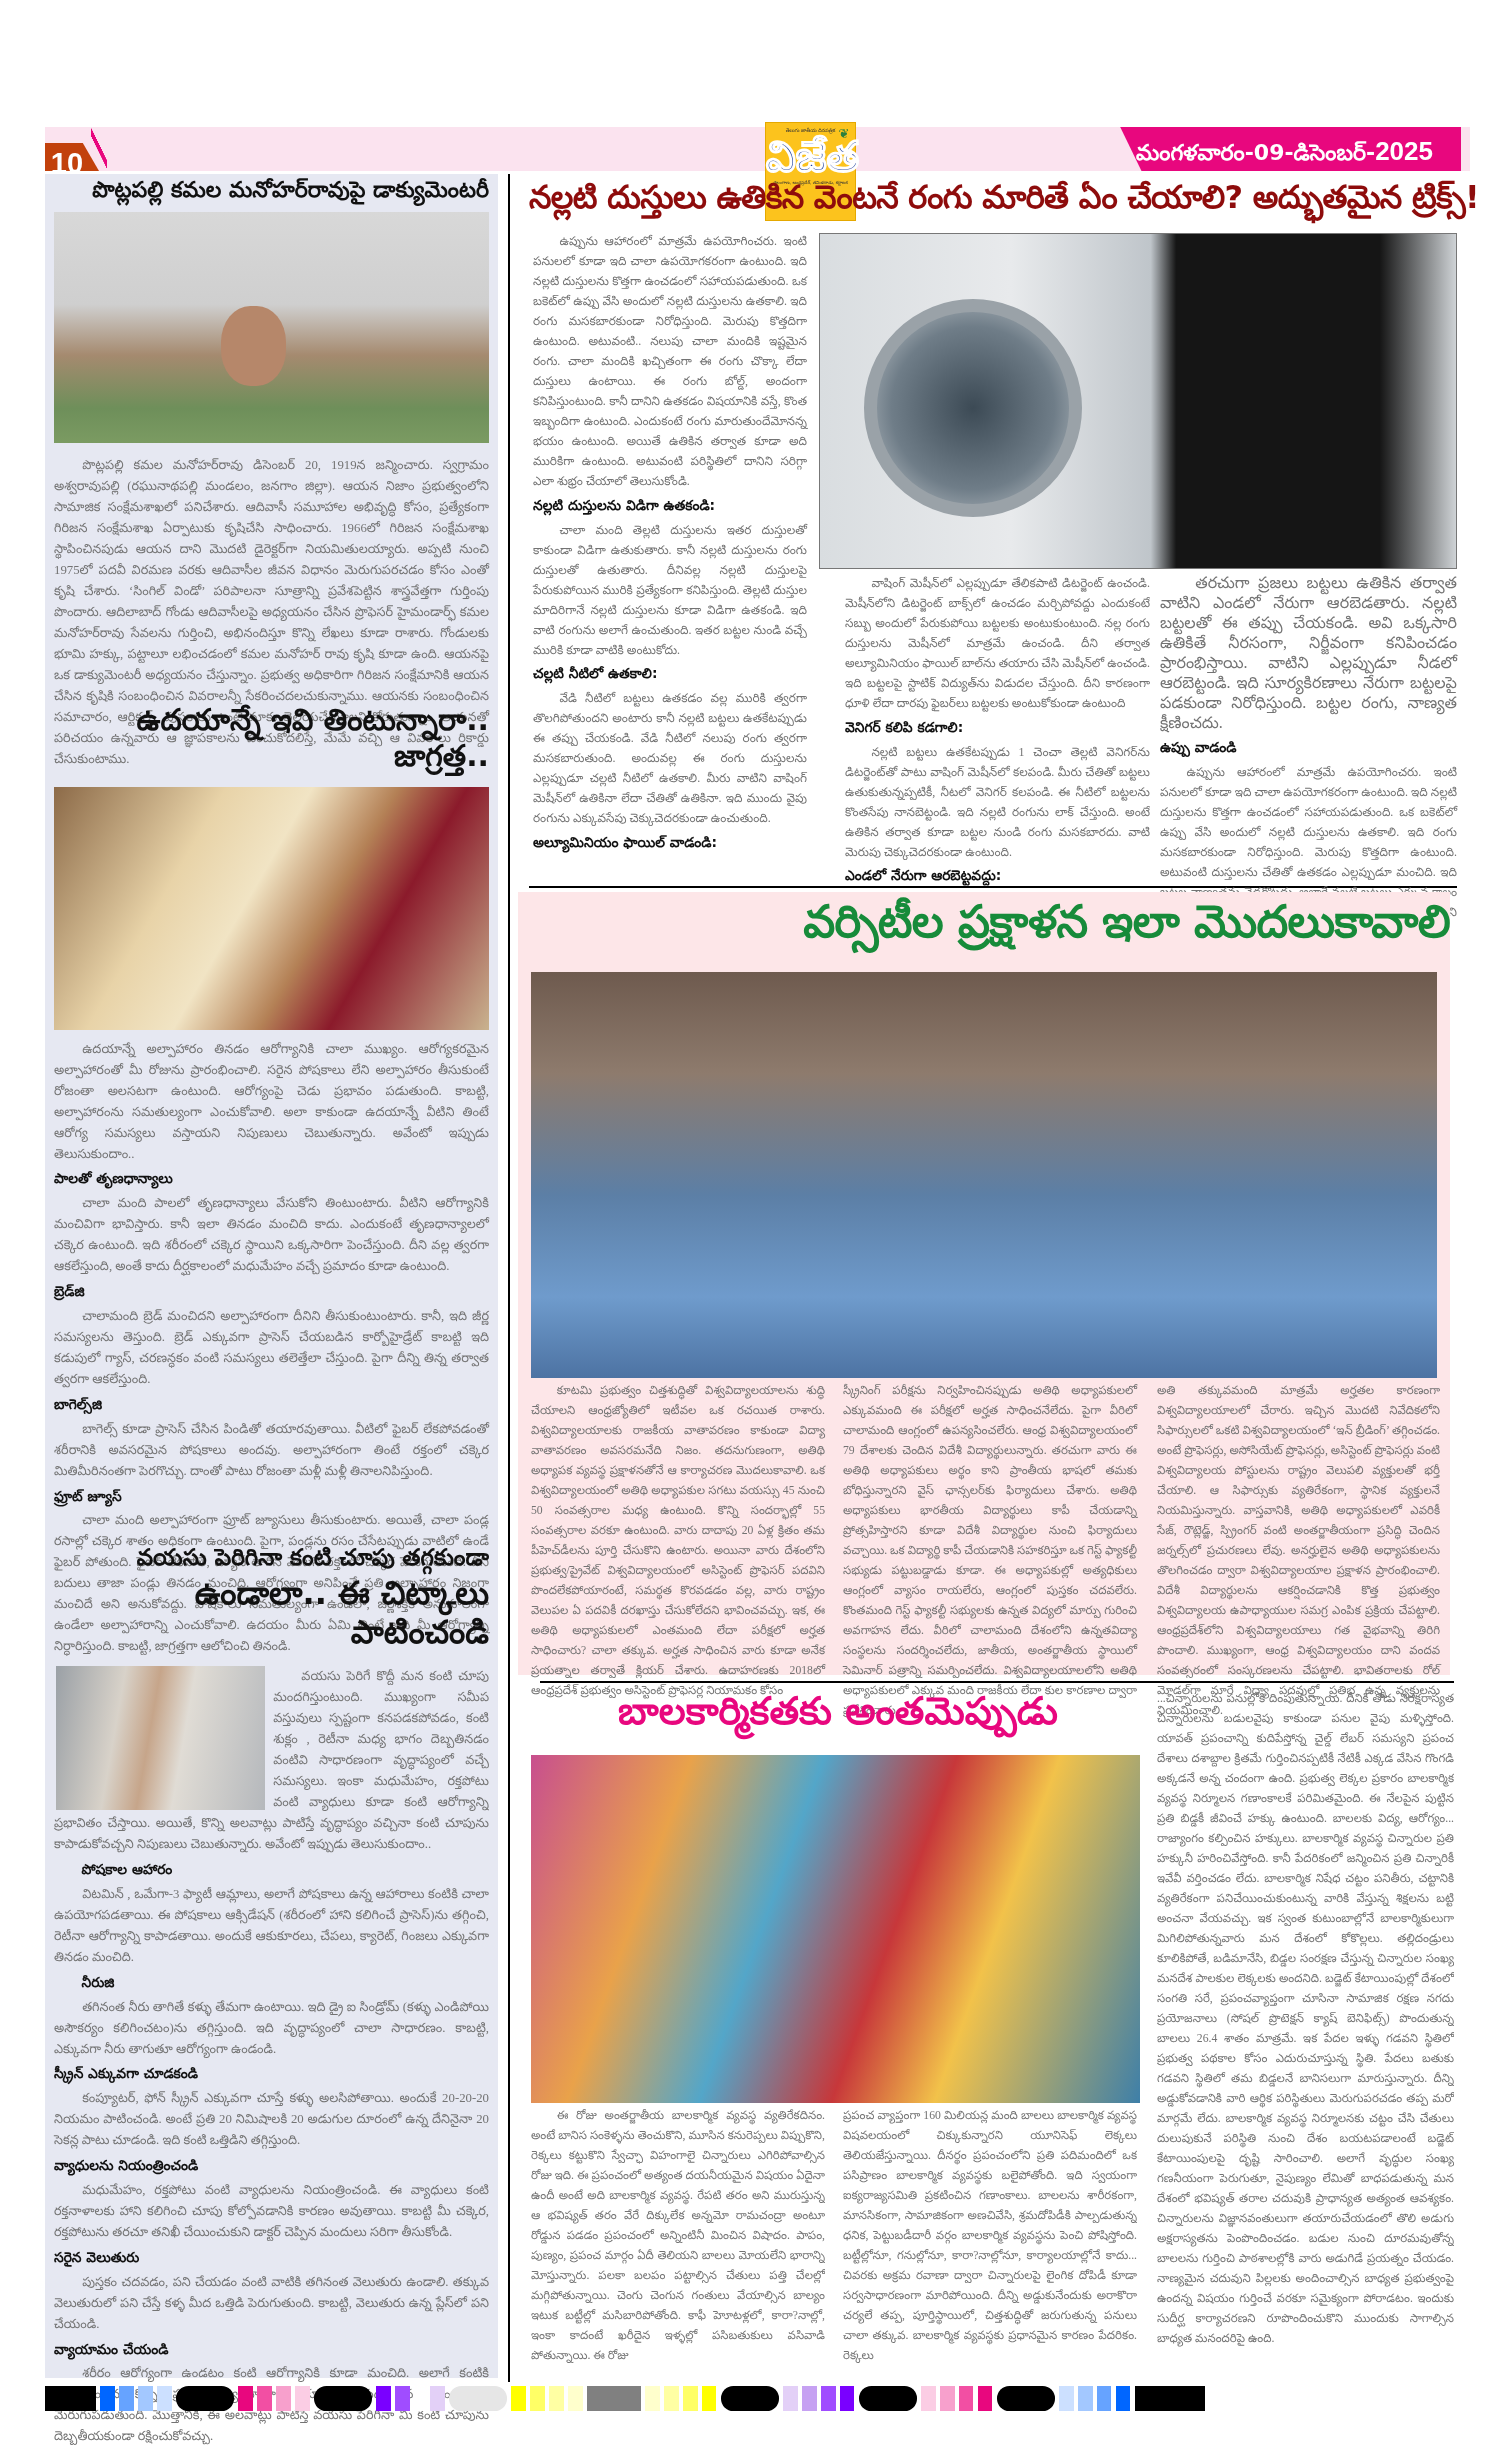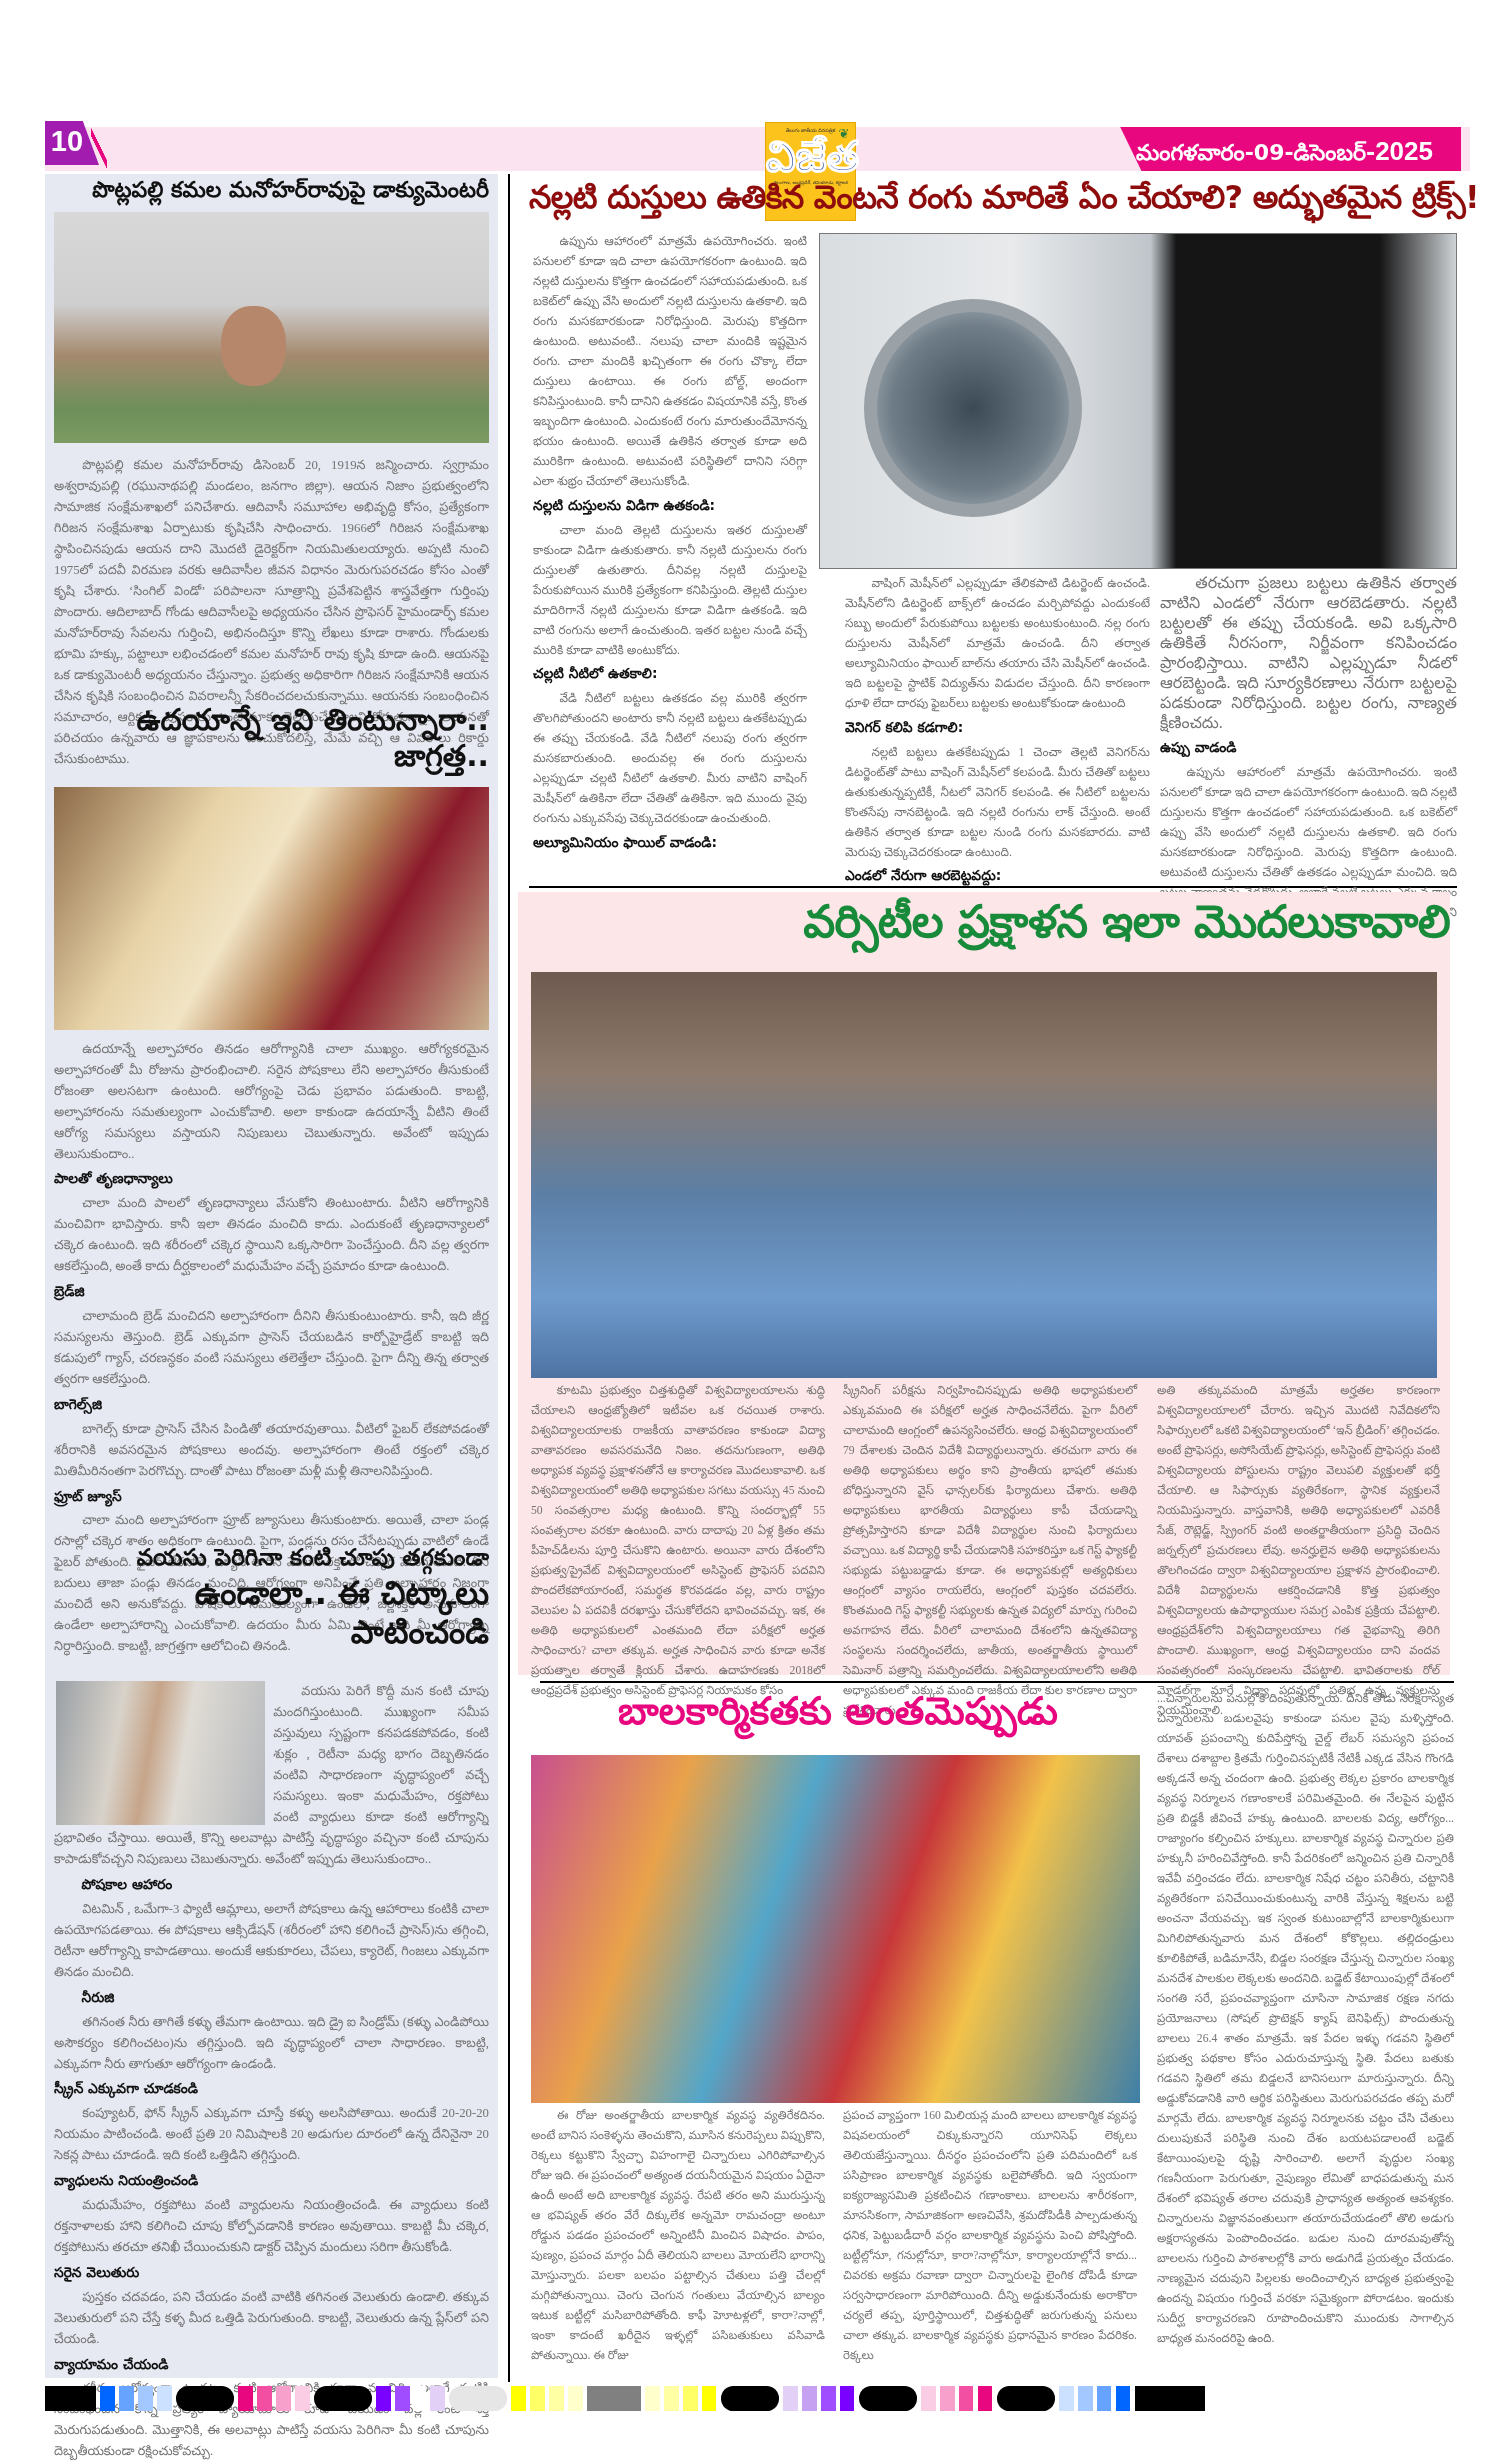--- a/index.html
+++ b/index.html
@@ -1,21 +1,21 @@
 <!DOCTYPE html>
 <html style="font-size:11.6px"><head>
 <meta charset="utf-8">
 <style>
 *{box-sizing:border-box;margin:0;padding:0}
 html,body{width:1499px;height:2462px;background:#fff;overflow:hidden}
 body{position:relative;font-family:"DejaVu Sans","Liberation Sans",sans-serif;color:#111}
 .abs{position:absolute}
 
 #mast{left:45px;top:127px;width:1425px;height:44px;background:#fbe3ef}
-#pgnum{left:45px;top:121px;width:54px;height:44px;background:#a21caf;color:#fff;font:bold 29px "Liberation Sans",sans-serif;padding:4.4px 0 0 5.8px;clip-path:polygon(0 0,70% 0,100% 100%,0 100%)}
+#pgnum{left:45px;top:143px;width:54px;height:28px;background:#c2410c;color:#fff;font:bold 29px "Liberation Sans",sans-serif;padding:4.4px 0 0 5.8px;clip-path:polygon(0 0,70% 0,100% 100%,0 100%)}
 #pgnum-slash{left:91px;top:127px;width:16px;height:44px;background:linear-gradient(64deg,transparent 45%,#e8077e 46%,#e8077e 56%,transparent 57%)}
 #logo{left:765px;top:122px;width:91px;height:99px;background:#fcc31d;border:0.7px solid #e5a800;text-align:center}
 #logo .tag{font-size:5px;color:#333;display:block;margin-top:4.4px}
 #logo .big{font:bold 42px "DejaVu Sans",sans-serif;color:#1d3f9c;-webkit-text-stroke:1.5px #fff;line-height:46px;display:block}
 #logo .sub{font-size:4.4px;color:#333;display:block}
 #logo .bird{position:absolute;right:5.8px;top:2.9px;font-size:13px;color:#2a7f3e}
 #date{left:1106px;top:127px;width:355px;height:44px;background:#e8077e;color:#fff;font:bold 22px "DejaVu Sans",sans-serif;padding:8.7px 0 0 30px;clip-path:polygon(4% 0,100% 0,100% 100%,10% 100%)}
 #date b{font-family:"Liberation Sans",sans-serif;font-size:26px}
 
 #leftcol{left:45px;top:174px;width:453px;height:2204px;background:#e6e8f2}
@@ -86,21 +86,21 @@
   <div class="p">చాలామంది బ్రెడ్ మంచిదని అల్పాహారంగా దీనిని తీసుకుంటుంటారు. కానీ, ఇది జీర్ణ సమస్యలను తెస్తుంది. బ్రెడ్ ఎక్కువగా ప్రాసెస్ చేయబడిన కార్బోహైడ్రేట్ కాబట్టి ఇది కడుపులో గ్యాస్, చరణన్ధకం వంటి సమస్యలు తలెత్తేలా చేస్తుంది. పైగా దీన్ని తిన్న తర్వాత త్వరగా ఆకలేస్తుంది.</div>
   <div class="sh">బాగెల్స్‌జి</div>
   <div class="p">బాగెల్స్ కూడా ప్రాసెస్ చేసిన పిండితో తయారవుతాయి. వీటిలో ఫైబర్ లేకపోవడంతో శరీరానికి అవసరమైన పోషకాలు అందవు. అల్పాహారంగా తింటే రక్తంలో చక్కెర మితిమీరినంతగా పెరగొచ్చు. దాంతో పాటు రోజంతా మళ్లీ మళ్లీ తినాలనిపిస్తుంది.</div>
   <div class="sh">ఫ్రూట్ జ్యూస్</div>
   <div class="p">చాలా మంది అల్పాహారంగా ఫ్రూట్ జ్యూసులు తీసుకుంటారు. అయితే, చాలా పండ్ల రసాల్లో చక్కెర శాతం అధికంగా ఉంటుంది. పైగా, పండ్లను రసం చేసేటప్పుడు వాటిలో ఉండే ఫైబర్ పోతుంది. ఫైబర్ లేకపోతే, జ్యూస్ తాగిన వెంటనే రక్తంలో చక్కెర పెరుగుతుంది. దీని బదులు తాజా పండ్లు తినడం మంచిది. ఆరోగ్యంగా అనిపించే ప్రతి అల్పాహారం నిజంగా మంచిదే అని అనుకోవద్దు. పోషకాలు సమతుల్యంగా ఉండేలా, జీర్ణశక్తికి అనుకూలంగా ఉండేలా అల్పాహారాన్ని ఎంచుకోవాలి. ఉదయం మీరు ఏమి తింటే అది మీ ఆరోగ్యాన్ని నిర్ధారిస్తుంది. కాబట్టి, జాగ్రత్తగా ఆలోచించి తినండి.</div>
 </div>
 
 <div class="abs" style="left:54px;top:1544px;width:435px">
   <div class="lhead" style="font-size:23px">వయసు పెరిగినా కంటి చూపు తగ్గకుండా</div>
   <div class="lhead big" style="font-size:32px;margin-top:2.9px">ఉండాలా.. ఈ చిట్కాలు పాటించండి</div>
-  <div style="margin-top:30px;overflow:hidden">
+  <div style="margin-top:15px;overflow:hidden">
     <div class="photo" style="float:left;width:209px;height:144px;margin:0 8.7px 2.9px 1.5px;background:linear-gradient(100deg,#9aa0a6 0%,#d8d2c9 30%,#c6a58a 45%,#e0dcd5 60%,#b5b8bc 100%)"></div>
     <div class="p">వయసు పెరిగే కొద్దీ మన కంటి చూపు మందగిస్తుంటుంది. ముఖ్యంగా సమీప వస్తువులు స్పష్టంగా కనపడకపోవడం, కంటి శుక్లం , రెటీనా మధ్య భాగం దెబ్బతినడం వంటివి సాధారణంగా వృద్ధాప్యంలో వచ్చే సమస్యలు. ఇంకా మధుమేహం, రక్తపోటు వంటి వ్యాధులు కూడా కంటి ఆరోగ్యాన్ని ప్రభావితం చేస్తాయి. అయితే, కొన్ని అలవాట్లు పాటిస్తే వృద్ధాప్యం వచ్చినా కంటి చూపును కాపాడుకోవచ్చని నిపుణులు చెబుతున్నారు. అవేంటో ఇప్పుడు తెలుసుకుందాం..</div>
   </div>
   <div class="sh" style="margin-left:2em">పోషకాల ఆహారం</div>
   <div class="p">విటమిన్ , ఒమేగా-3 ఫ్యాటీ ఆమ్లాలు, అలాగే పోషకాలు ఉన్న ఆహారాలు కంటికి చాలా ఉపయోగపడతాయి. ఈ పోషకాలు ఆక్సిడేషన్ (శరీరంలో హాని కలిగించే ప్రాసెస్)ను తగ్గించి, రెటీనా ఆరోగ్యాన్ని కాపాడతాయి. అందుకే ఆకుకూరలు, చేపలు, క్యారెట్, గింజలు ఎక్కువగా తినడం మంచిది.</div>
   <div class="sh" style="margin-left:2em">నీరుజి</div>
   <div class="p">తగినంత నీరు తాగితే కళ్ళు తేమగా ఉంటాయి. ఇది డ్రై ఐ సిండ్రోమ్ (కళ్ళు ఎండిపోయి అసౌకర్యం కలిగించటం)ను తగ్గిస్తుంది. ఇది వృద్ధాప్యంలో చాలా సాధారణం. కాబట్టి, ఎక్కువగా నీరు తాగుతూ ఆరోగ్యంగా ఉండండి.</div>
   <div class="sh">స్క్రీన్ ఎక్కువగా చూడకండి</div>
   <div class="p">కంప్యూటర్, ఫోన్ స్క్రీన్ ఎక్కువగా చూస్తే కళ్ళు అలసిపోతాయి. అందుకే 20-20-20 నియమం పాటించండి. అంటే ప్రతి 20 నిమిషాలకి 20 అడుగుల దూరంలో ఉన్న దేనినైనా 20 సెకన్ల పాటు చూడండి. ఇది కంటి ఒత్తిడిని తగ్గిస్తుంది.</div>
   <div class="sh">వ్యాధులను నియంత్రించండి</div>

